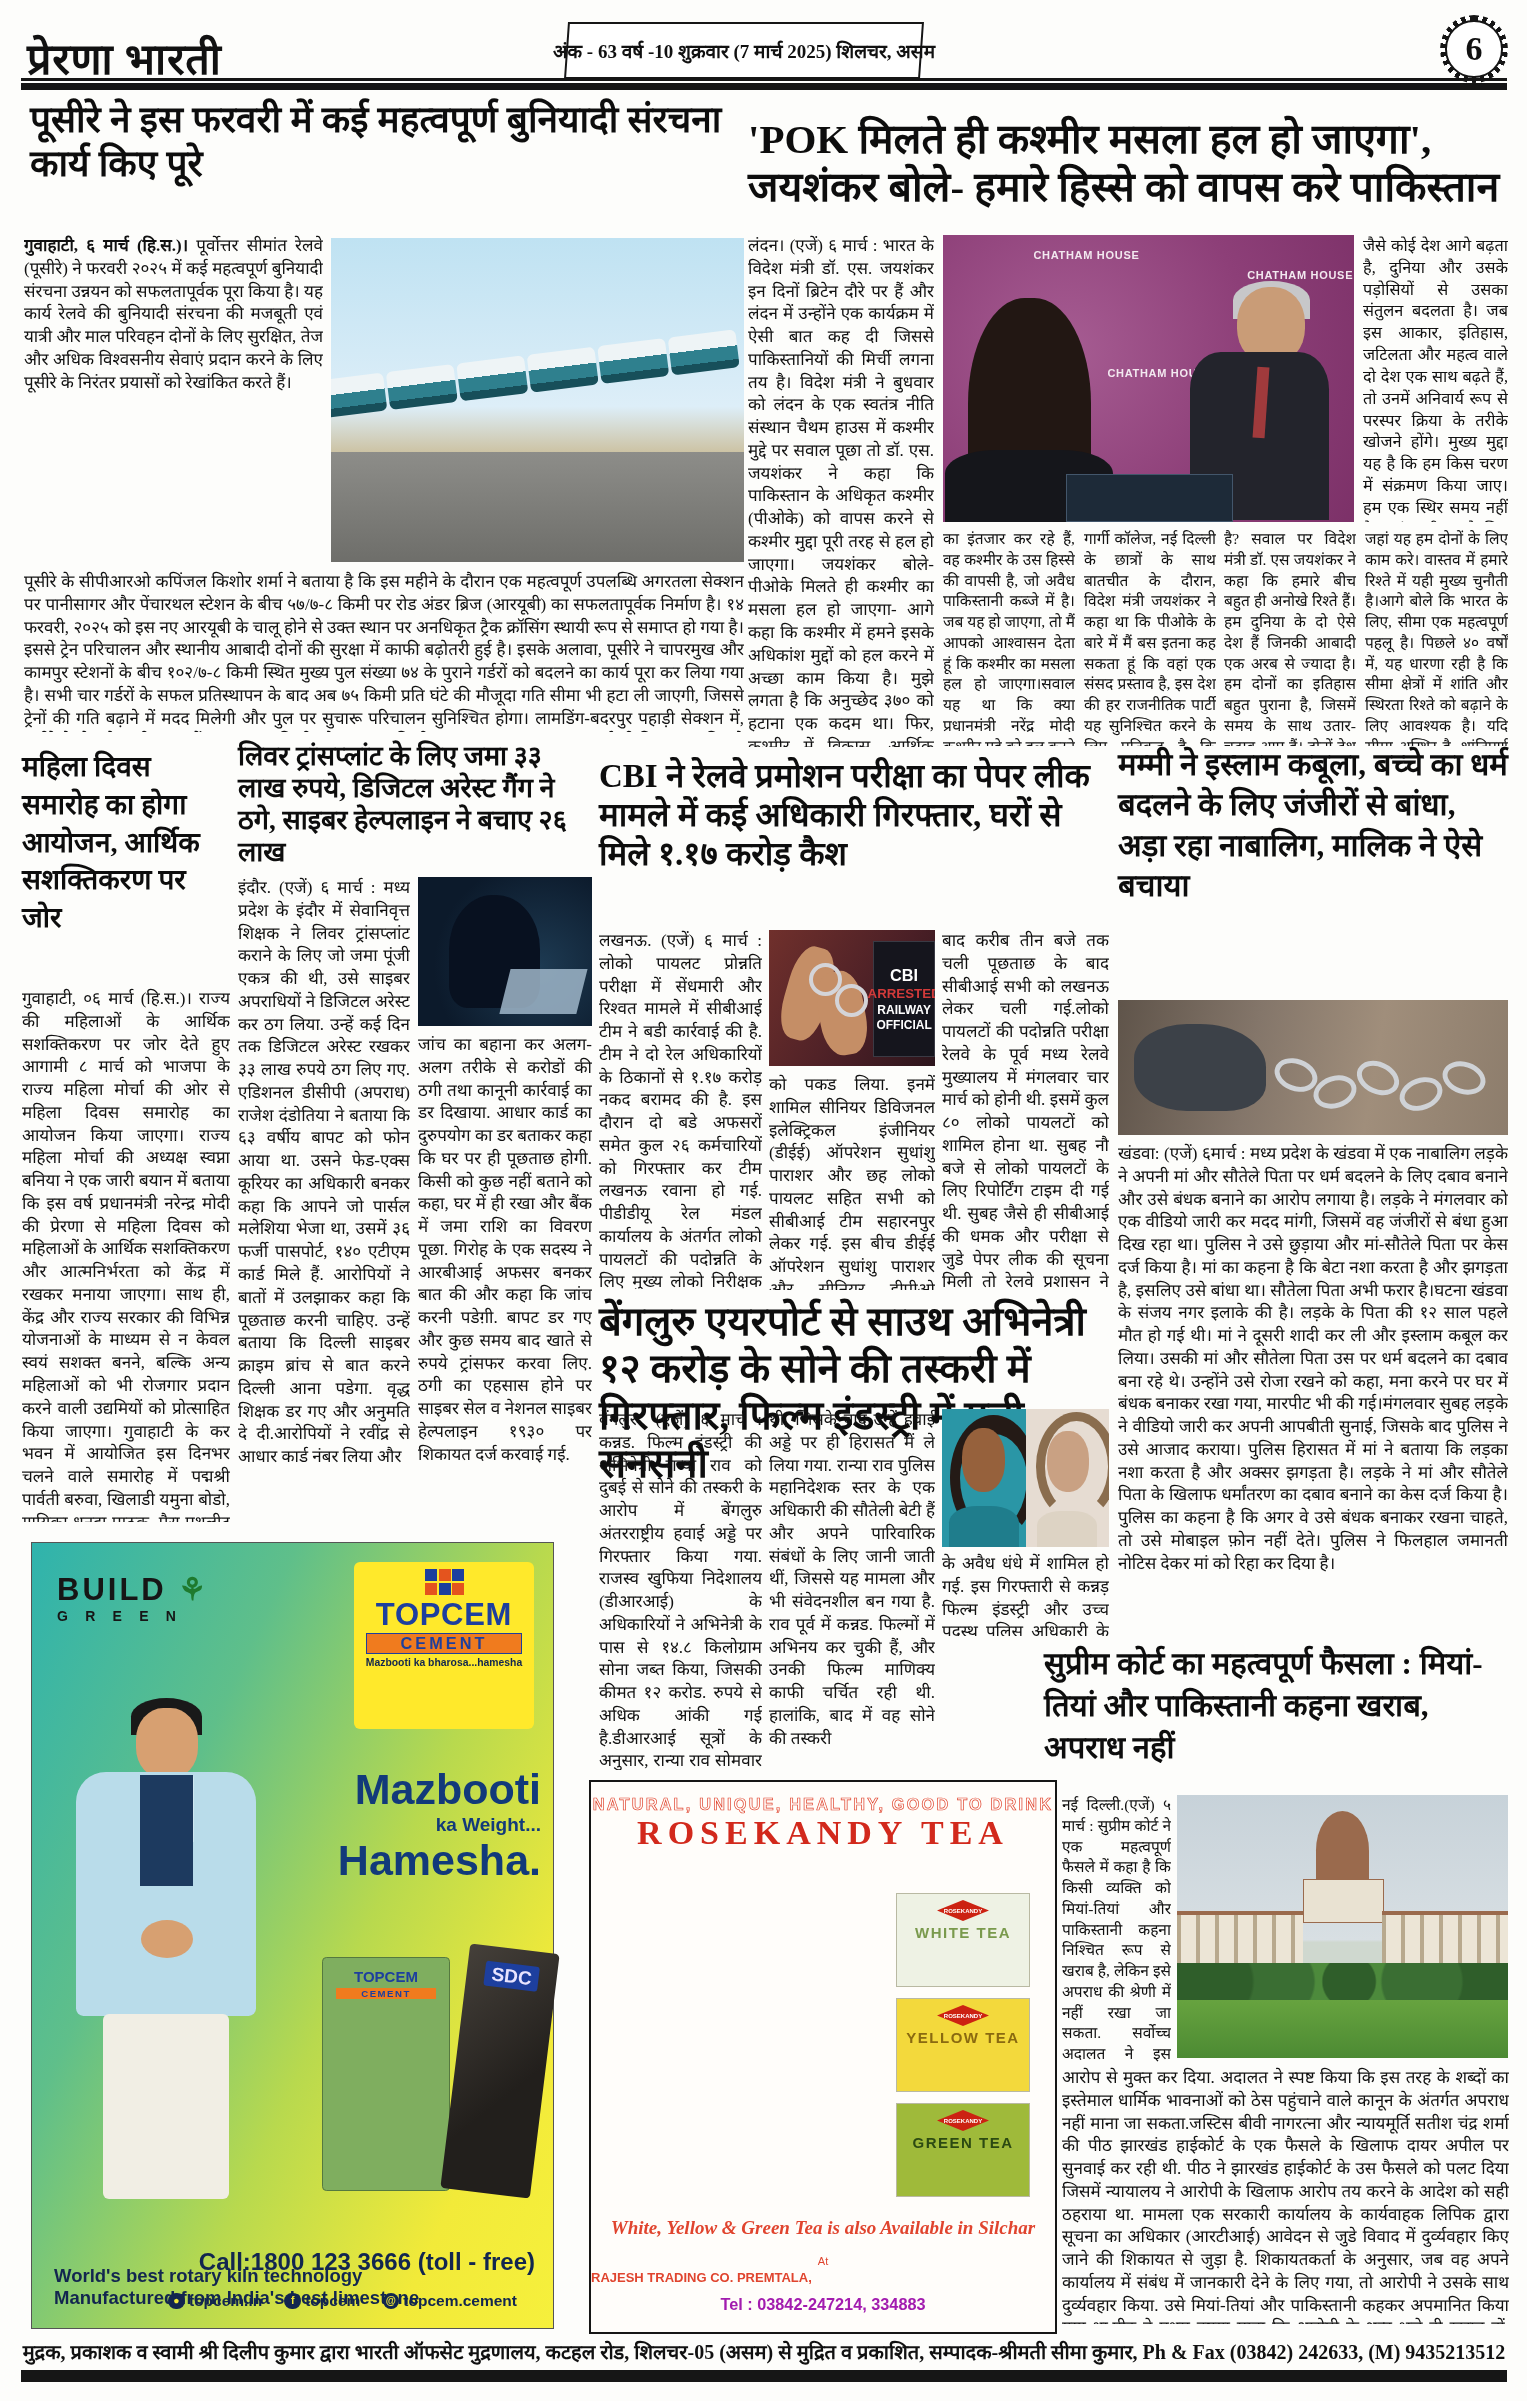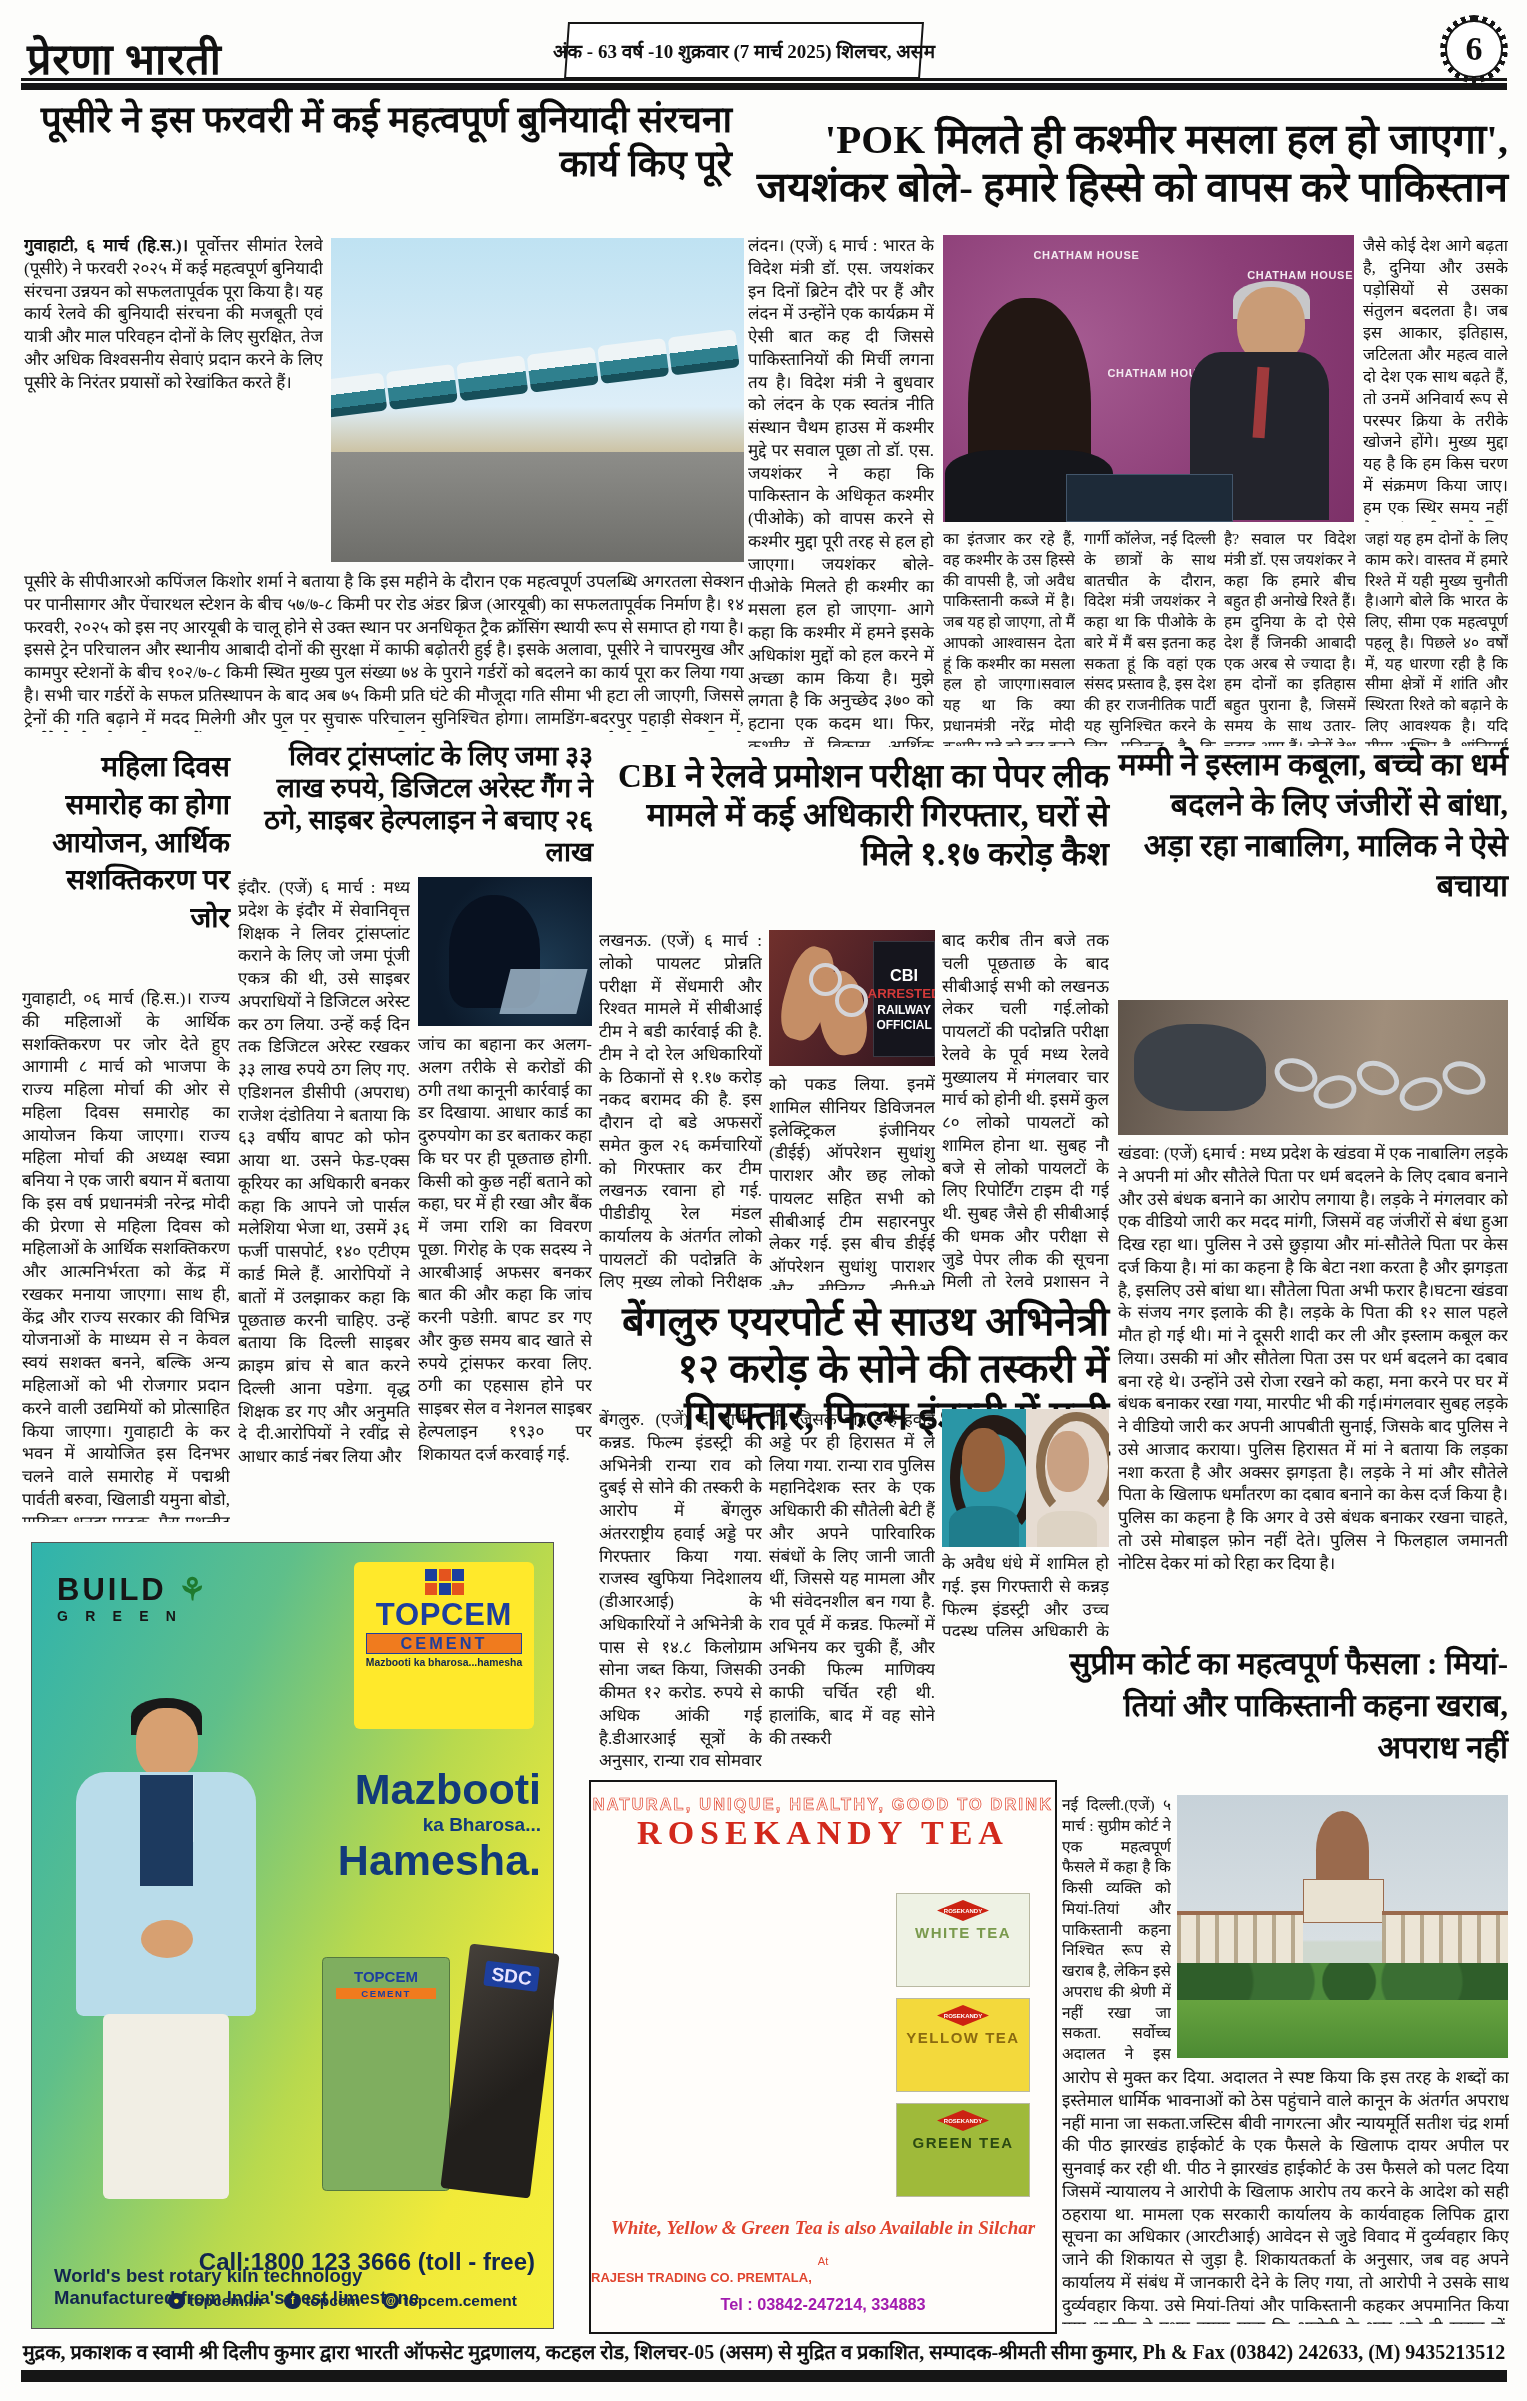--- a/index.html
+++ b/index.html
@@ -1,19 +1,19 @@
 <!DOCTYPE html>
 <html style="font-size:12px"><head>
 <meta charset="utf-8">
 <style>
   html,body{margin:0;padding:0;background:#e8e8e4;}
   .page{position:relative;width:1528px;height:2401px;background:#fdfdfb;margin:0 auto;overflow:hidden;
         font-family:"Liberation Serif","DejaVu Serif",serif;color:#111;}
   .abs{position:absolute;}
-  .hl{font-weight:bold;text-align:right;line-height:1.18;font-family:"Liberation Serif","DejaVu Serif",serif;color:#0d0d0d;}
+  .hl{font-weight:bold;text-align:left;line-height:1.18;font-family:"Liberation Serif","DejaVu Serif",serif;color:#0d0d0d;}
   .bt{font-size:17px;line-height:1.34;text-align:justify;overflow:hidden;}
   .dl{font-weight:bold;}
   .rule{background:#161616;}
   .imgbox{overflow:hidden;}
   
   .paper-name{font-size:43px;font-weight:bold;letter-spacing:0.7px;}
   .issue-box{border:2.2px solid #161616;background:#fff;transform:skewX(-4deg);
              display:flex;align-items:center;justify-content:center;box-shadow:3px 3px 0 #fff;}
   .issue-box span{transform:skewX(4deg);font-size:19px;font-weight:bold;white-space:nowrap;}
   .star{background:repeating-conic-gradient(#161616 0deg 8deg,#fff 8deg 16deg);border-radius:50%;}
@@ -254,21 +254,21 @@
       <div class="hair"></div>
         <div class="face"></div>
         <div class="jacket"></div>
         <div class="lapel"></div>
         <div class="shirt"></div>
         <div class="hands"></div>
         <div class="pants"></div>
     </div>
     <div class="abs" style="left:287px;top:222px;width:222px;text-align:right;color:#123a7a;font-family:'Liberation Sans',sans-serif;">
       <div style="font-size:43px;font-weight:bold;">Mazbooti</div>
-      <div style="font-size:19px;font-weight:bold;">ka Bharosa...</div>
+      <div style="font-size:19px;font-weight:bold;">ka Weight...</div>
       <div style="font-size:43px;font-weight:bold;">Hamesha.</div>
     </div>
     <div class="bag-g" style="left:290px;top:414px;width:126px;height:222px;">
       <div class="pn">TOPCEM</div>
       <span class="pc">CEMENT</span>
     </div>
     <div class="bag-d" style="left:423px;top:405px;width:90px;height:231px;">
       <span class="pn">SDC</span>
     </div>
     <div class="abs tc-bottom" style="left:22px;bottom:19px;font-size:18.5px;">

